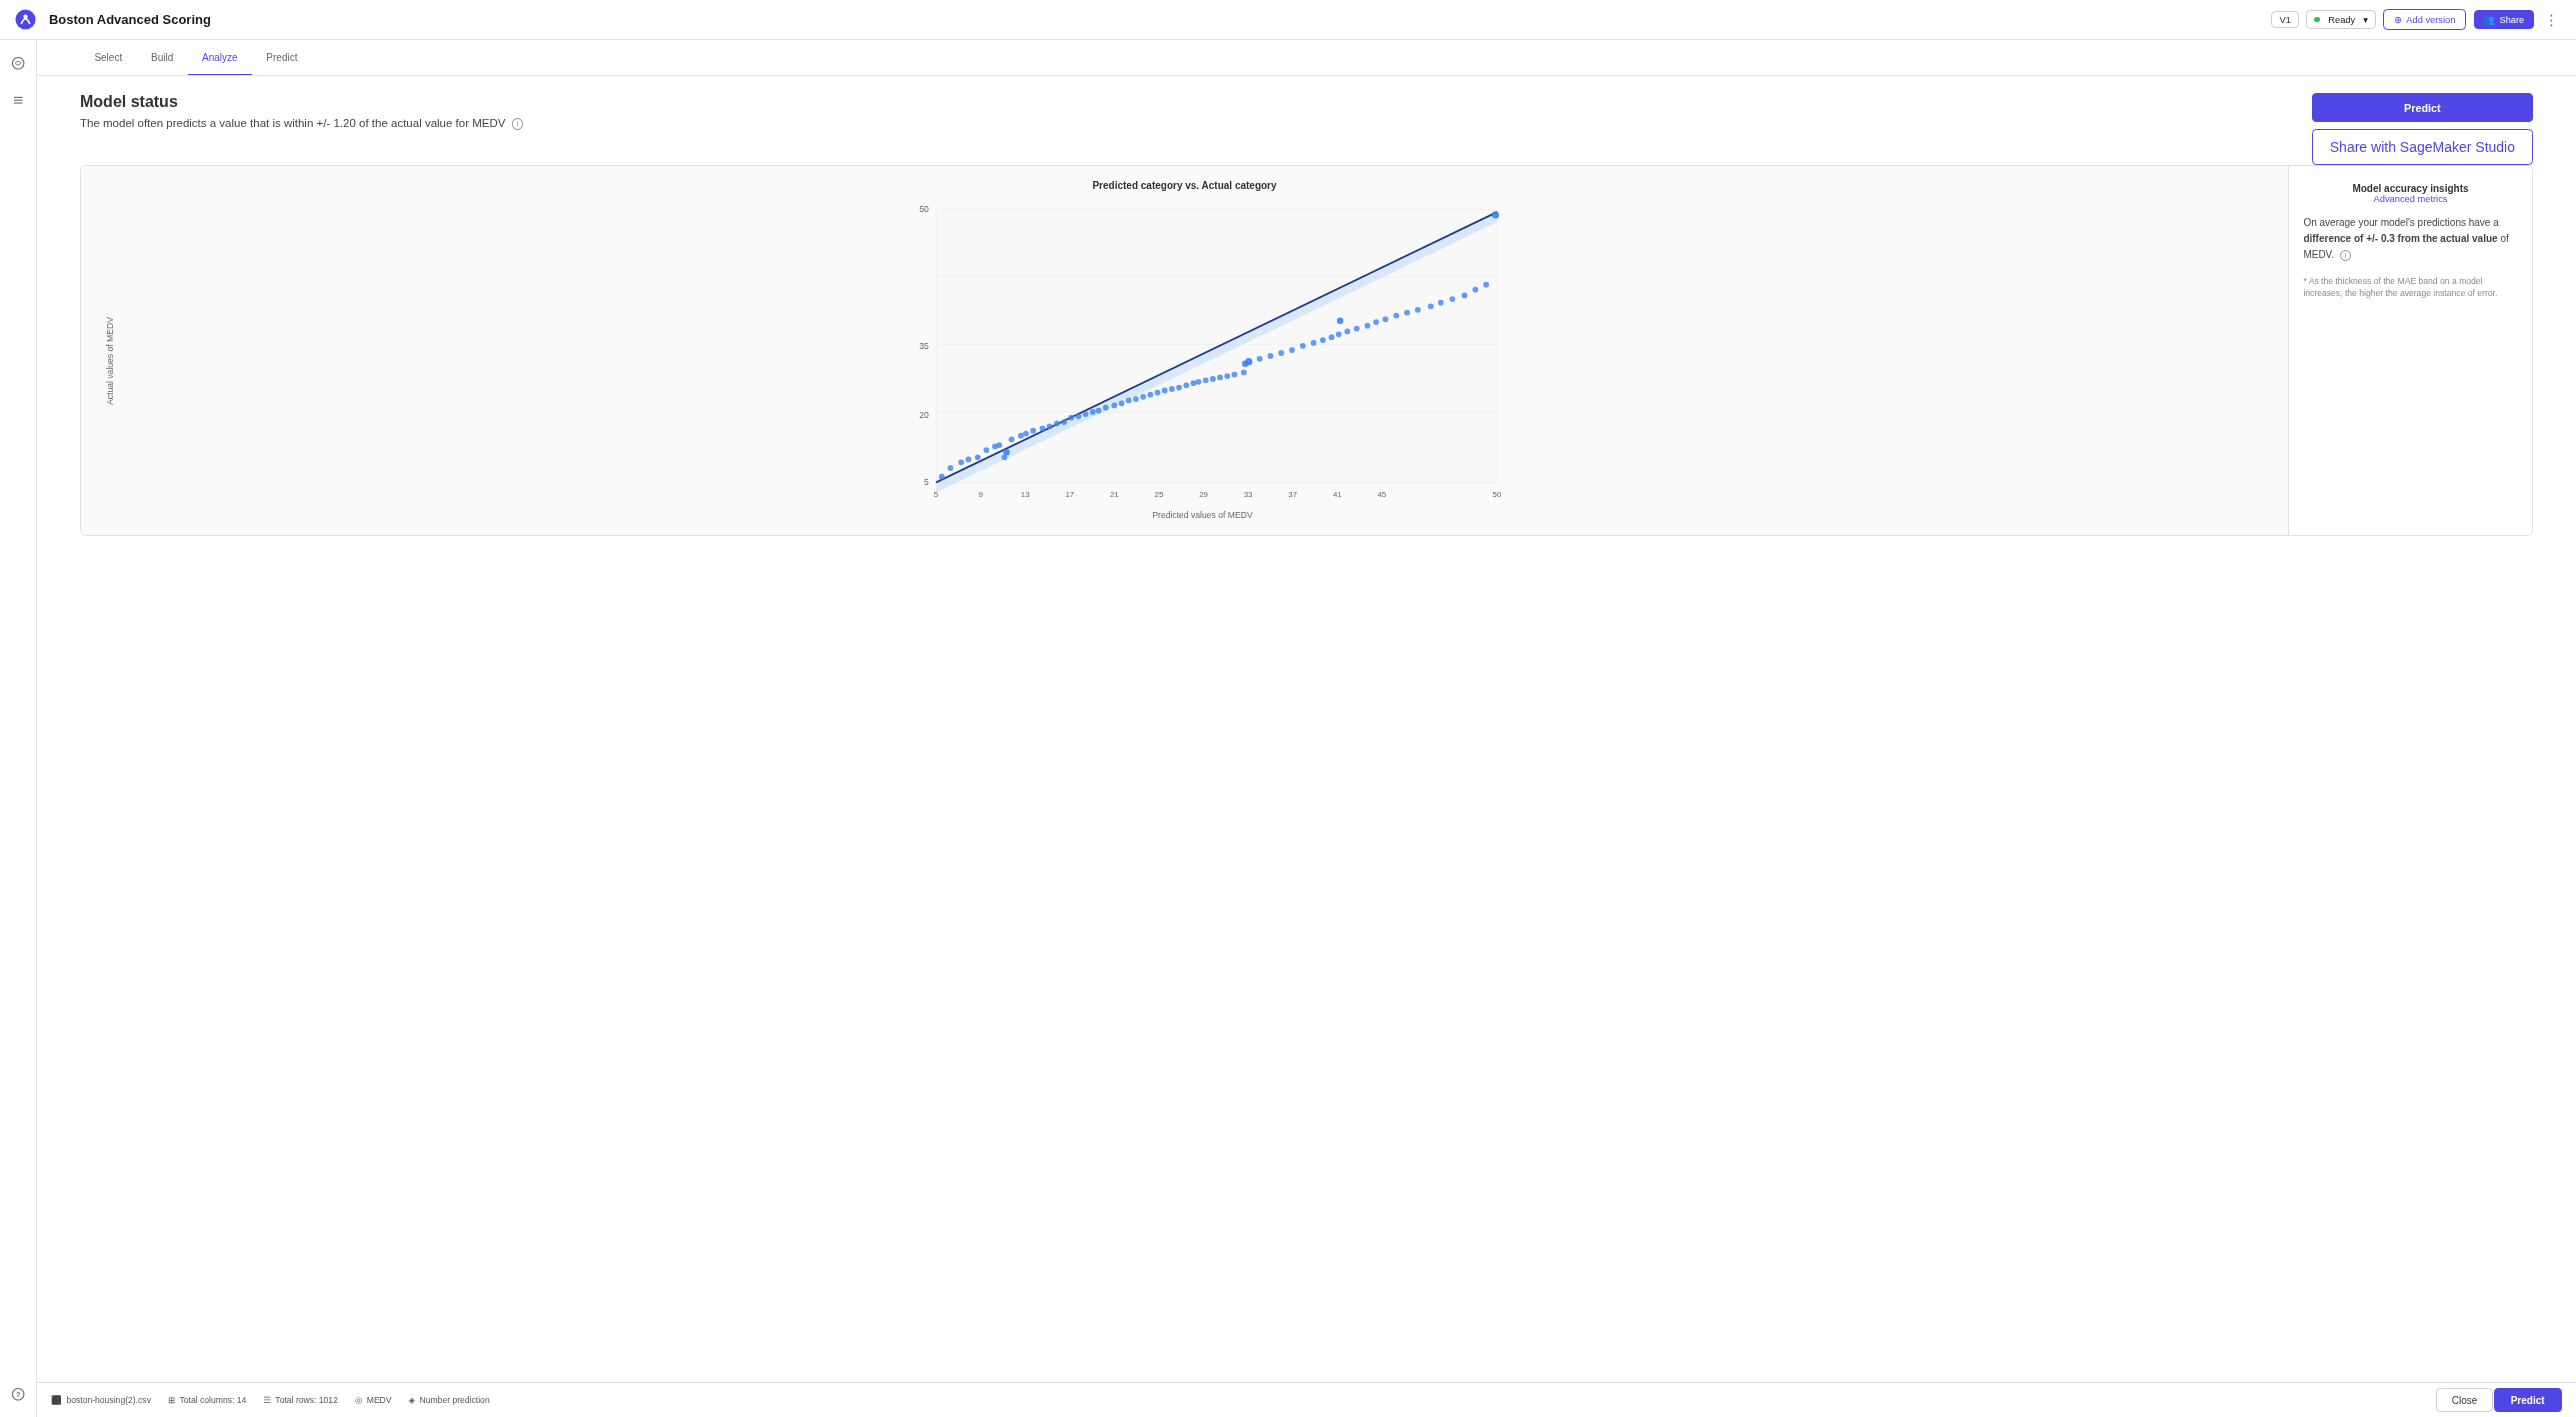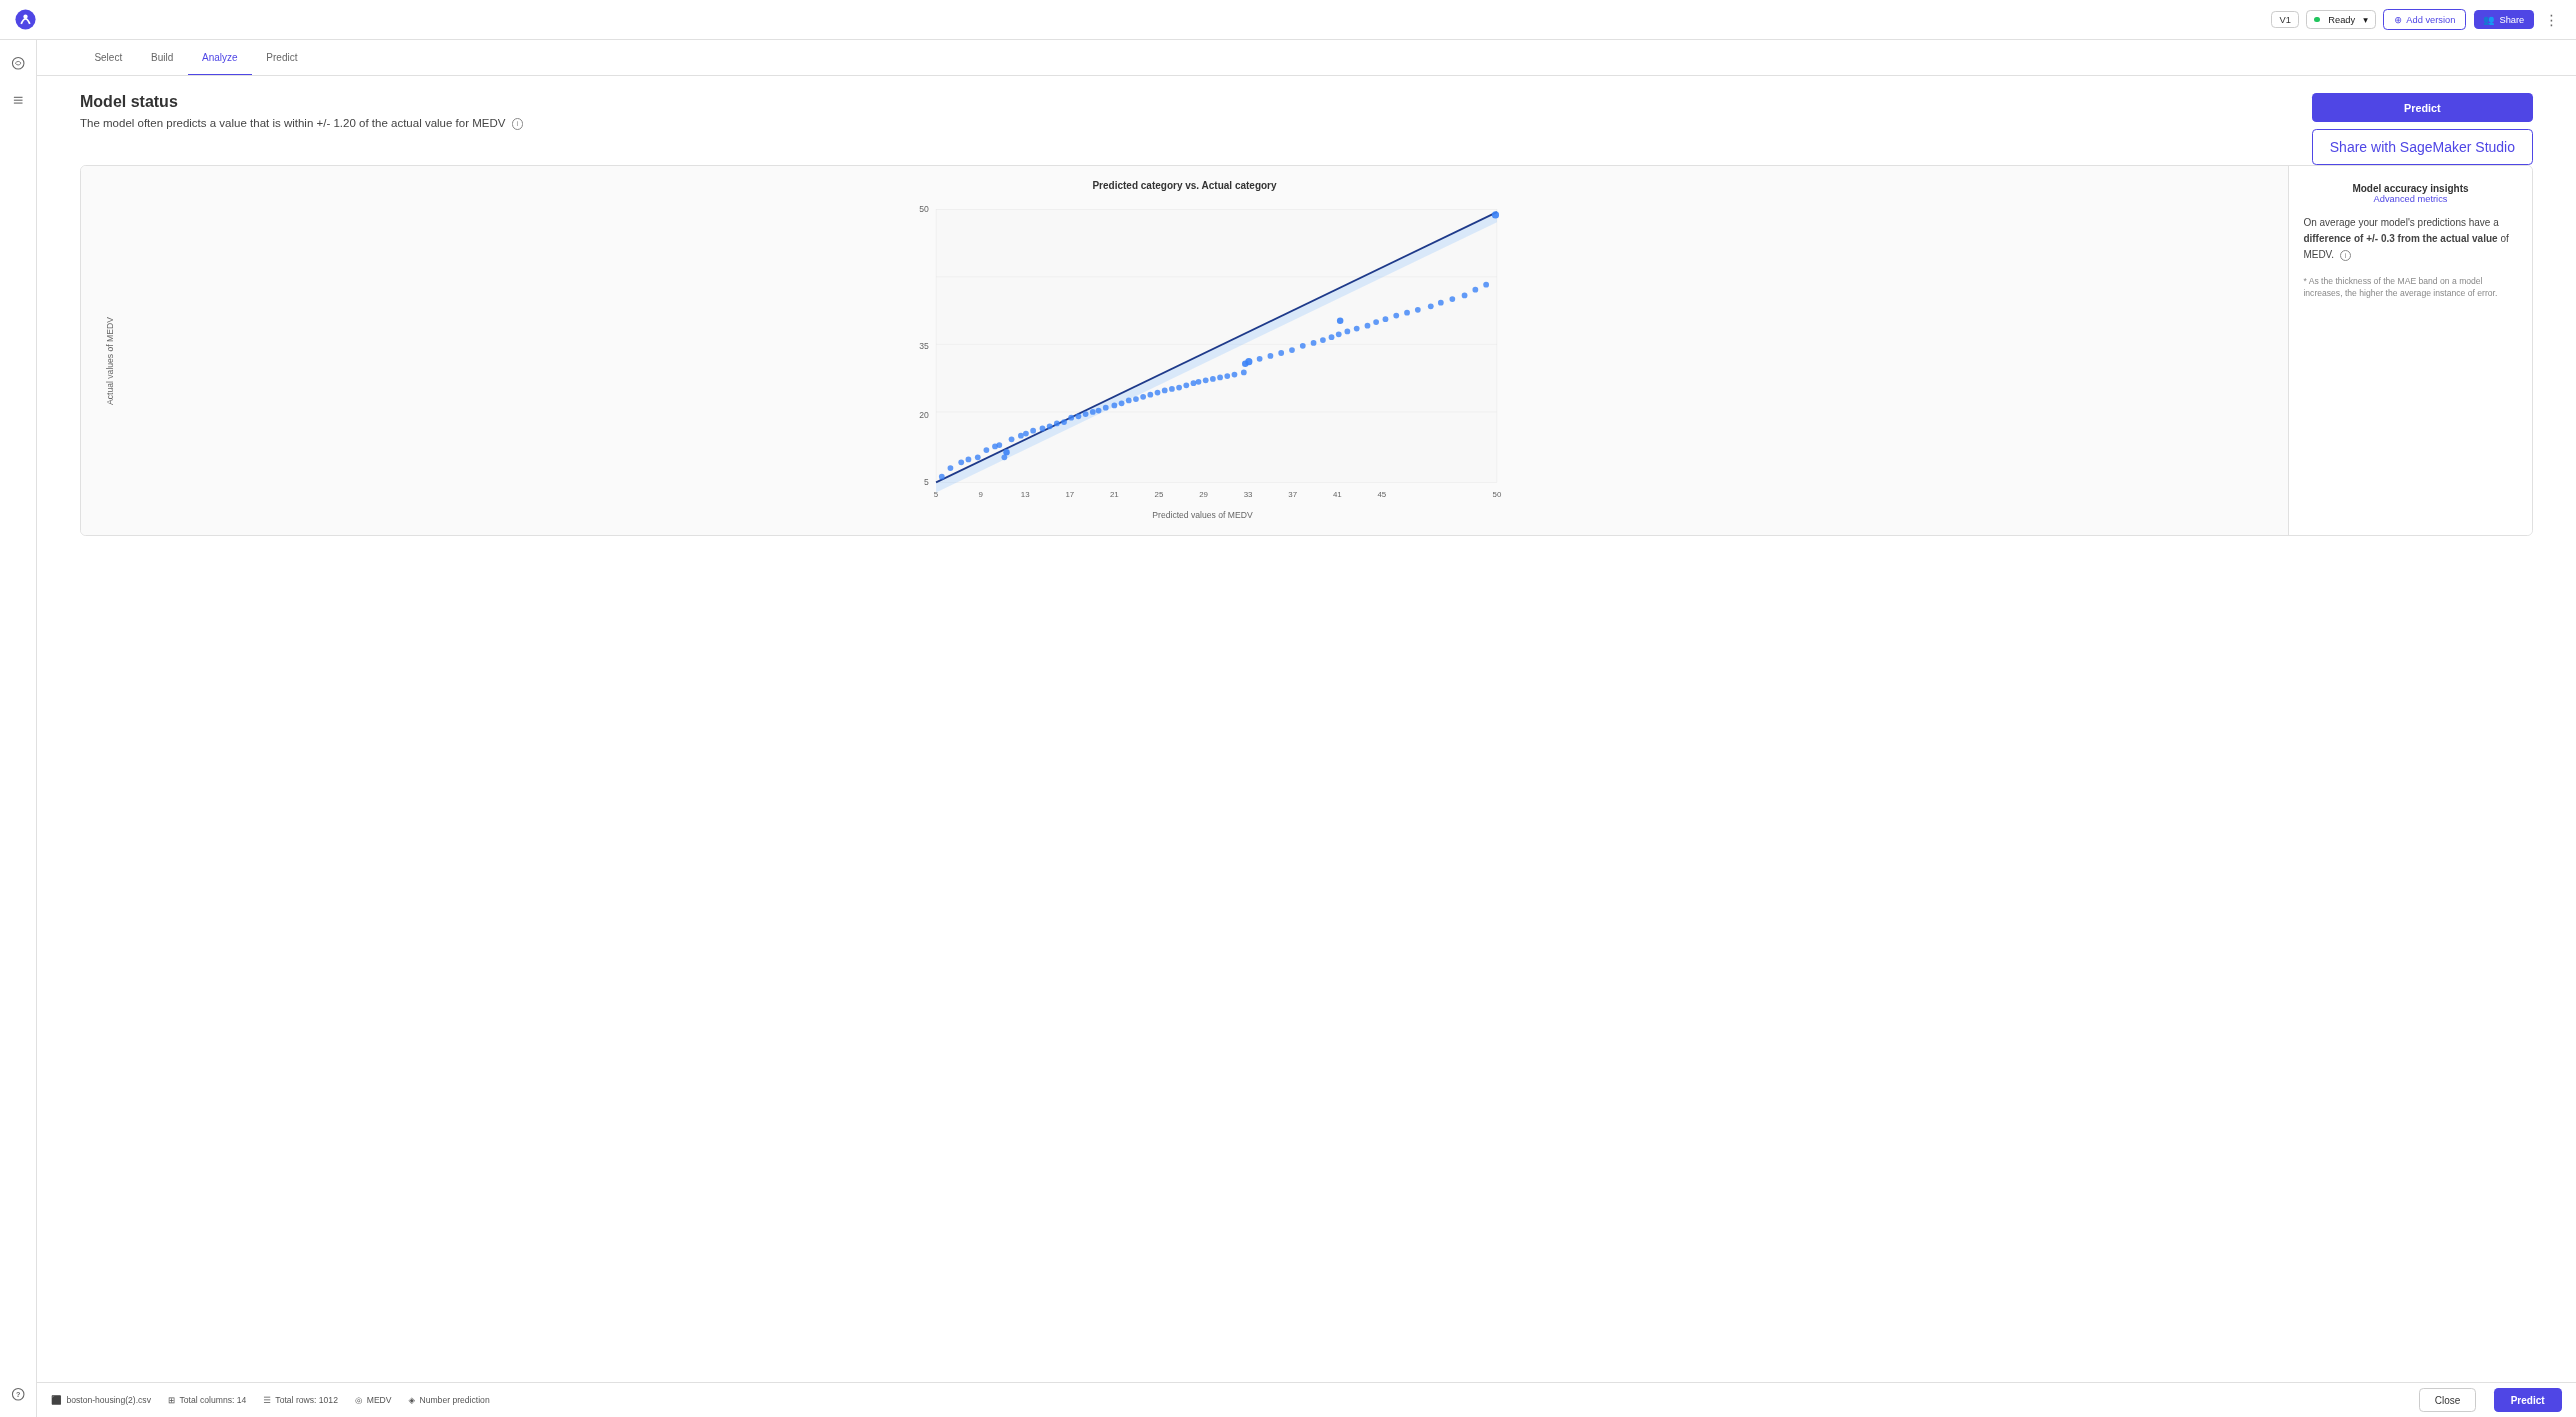--- a/index.html
+++ b/index.html
@@ -56,21 +56,21 @@
     .insights-header { display: flex; align-items: center; justify-content: center; margin-bottom: 11.5px; flex-direction: column; }
     .insights-title { font-size: 10px; font-weight: 600; color: #333; }
     .advanced-metrics-link { font-size: 9.3px; color: #4f46e5; cursor: pointer; font-weight: 500; }
     .insights-text { font-size: 10px; color: #444; line-height: 1.6; }
     .insights-bold { font-weight: 700; }
     .insights-note { font-size: 8.6px; color: #888; margin-top: 11.5px; line-height: 1.5; }
 
     
     .bottom-bar { background: #fff; border-top: 0.7px solid #e0e0e0; display: flex; align-items: center; padding: 0 14.4px; height: 35px; gap: 17px; flex-shrink: 0; }
     .bottom-meta { display: flex; align-items: center; gap: 4.3px; font-size: 8.6px; color: #555; }
-    .bottom-actions { margin-left: auto; display: flex; gap: 18px; }
+    .bottom-actions { margin-left: auto; display: flex; gap: 1px; }
     .btn-close { border: 0.7px solid #ccc; background: #fff; color: #333; border-radius: 4.3px; padding: 5.8px 14.4px; font-size: 10px; cursor: pointer; font-weight: 500; }
     .btn-predict-bottom { background: #4f46e5; color: #fff; border: none; border-radius: 4.3px; padding: 5.8px 17px; font-size: 10px; cursor: pointer; font-weight: 600; }
 
     
     .app-layout { display: flex; flex: 1; overflow: hidden; }
     .sidebar { width: 37px; background: #fff; border-right: 0.7px solid #e0e0e0; display: flex; flex-direction: column; align-items: center; padding: 11.5px 0; gap: 14.4px; flex-shrink: 0; }
     .sidebar-icon { width: 23px; height: 23px; display: flex; align-items: center; justify-content: center; color: #666; cursor: pointer; border-radius: 4.3px; }
     .sidebar-icon-bottom { margin-top: auto; }
 
     .page-wrapper { display: flex; flex-direction: column; flex: 1; overflow: hidden; }
@@ -84,20 +84,21 @@
 <div class="page-wrapper">
 
   <div class="topbar">
     <div class="logo">
       <svg viewBox="0 0 32 32" fill="none" xmlns="http://www.w3.org/2000/svg">
         <circle cx="16" cy="16" r="14" fill="#4f46e5"></circle>
         <path d="M10 22 Q16 8 22 22" stroke="#fff" stroke-width="2.5" fill="none"></path>
         <circle cx="16" cy="12" r="3" fill="#fff"></circle>
       </svg>
     </div>
+    <span class="app-title">Boston Advanced Scoring</span>
     <div class="topbar-actions">
       <div class="version-badge">V1</div>
       <div class="ready-badge">
         <span class="ready-dot"></span>
         <span>Ready</span>
         <span>▾</span>
       </div>
       <button class="btn-add-version">
         <span>⊕</span>
         <span>Add version</span>

